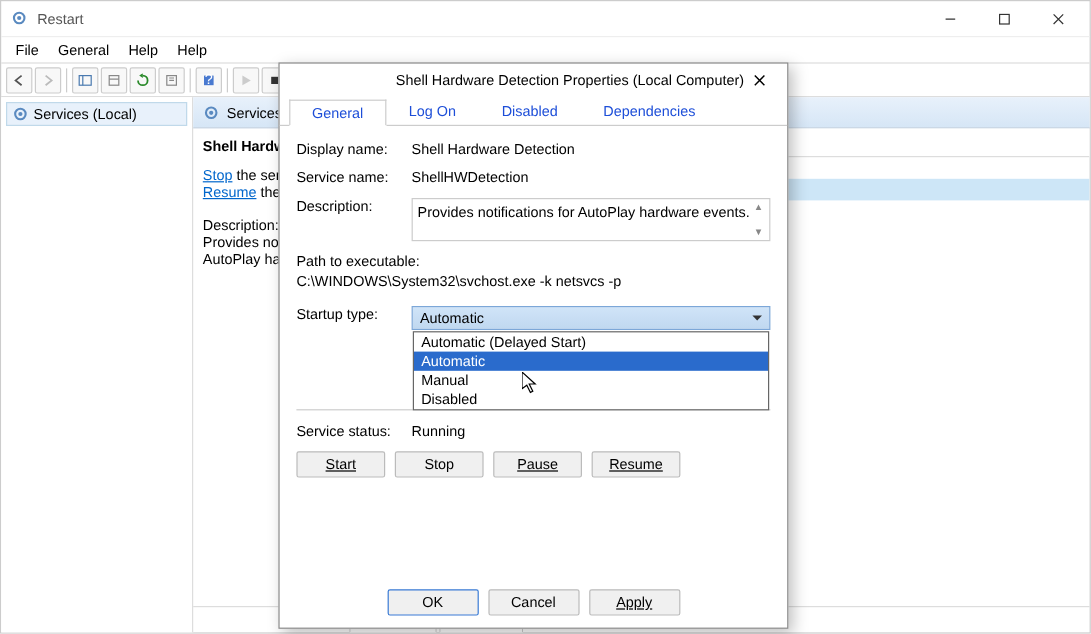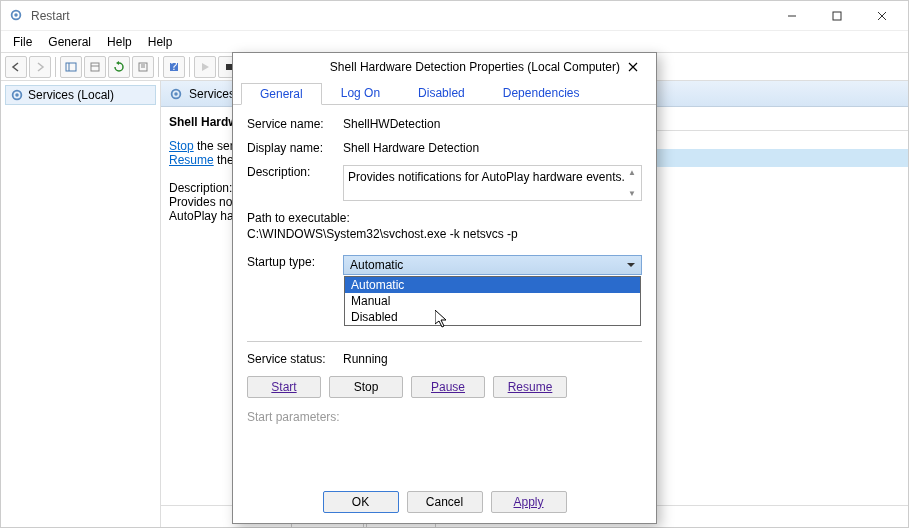--- a/index.html
+++ b/index.html
@@ -58,21 +58,21 @@
 .desc-scroll { position: absolute; right: 2px; top: 2px; bottom: 2px; width: 14px; display: flex; flex-direction: column; justify-content: space-between; }
 .desc-scroll span { color: #888; font-size: 8px; text-align: center; }
 .combo { flex: 1; border: 1px solid #7ca7d8; height: 20px; background: linear-gradient(#d0e4f8,#c0d8f0); display: flex; align-items: center; padding: 0 6px; position: relative; }
 .combo::after { content: ""; position: absolute; right: 6px; top: 7px; border: 4px solid transparent; border-top-color: #333; }
 .dropdown { position: absolute; left: 0; top: 20px; width: 100%; background: #fff; border: 1px solid #666; z-index: 10; }
 .dropdown .opt { padding: 1px 6px; color: #000; }
 .dropdown .opt.selected { background: #2a6bcc; color: #fff; }
 .hr { border-top: 1px solid #ccc; margin: 10px 0; }
 .btn-row { display: flex; gap: 8px; margin-top: 6px; }
 .btn { width: 74px; height: 22px; border: 1px solid #bbb; background: #f0f0f0; display: flex; align-items: center; justify-content: center; border-radius: 2px; }
-.btn.disabled { color: #4c1d95; }
+.btn.disabled { color: #000000; }
 .d-footer { position: absolute; bottom: 10px; left: 0; right: 0; display: flex; justify-content: center; gap: 8px; }
 .d-footer .btn { width: 76px; }
 .d-footer .btn.primary { border: 1px solid #3a7bd5; }
 .cursor { position: absolute; left: 435px; top: 310px; z-index: 50; pointer-events: none; }
 .gear-svg { width: 14px; height: 14px; }
 </style>
 </head>
 <body>
 
 <div class="window">
@@ -323,44 +323,45 @@
     </div>
   </div>
   <div class="d-tabs">
     <div class="d-tab active">General</div>
     <div class="d-tab">Log On</div>
     <div class="d-tab">Disabled</div>
     <div class="d-tab">Dependencies</div>
   </div>
   <div class="d-body">
     <div class="form-row">
+      <div class="lbl">Display name:</div>
+      <div class="val">Shell Hardware Detection</div>
+    </div>
+    <div class="form-row">
       <div class="lbl">Service name:</div>
       <div class="val">ShellHWDetection</div>
-    </div>
-    <div class="form-row">
-      <div class="lbl">Display name:</div>
-      <div class="val">Shell Hardware Detection</div>
     </div>
     <div class="form-row">
       <div class="lbl">Description:</div>
       <div class="desc-box">
         <span>Provides notifications for AutoPlay hardware events.</span>
         <div class="desc-scroll">
             <span>▲</span>
             <span>▼</span>
           </div>
       </div>
     </div>
     <div style="margin-bottom:2px;">Path to executable:</div>
     <div style="margin-bottom:14px;">C:\WINDOWS\System32\svchost.exe -k netsvcs -p</div>
     <div class="form-row" style="position:relative;">
       <div class="lbl">Startup type:</div>
       <div class="combo">
         <span>Automatic</span>
         <div class="dropdown">
+          <div class="opt">Automatic (Delayed Start)</div>
           <div class="opt selected">Automatic</div>
           <div class="opt">Manual</div>
           <div class="opt">Disabled</div>
         </div>
       </div>
     </div>
     <div style="height:46px;"></div>
     <div class="hr"></div>
     <div class="form-row">
       <div class="lbl">Service status:</div>
@@ -371,24 +372,20 @@
           <span style="text-decoration:underline;">Start</span>
         </div>
       <div class="btn">Stop</div>
       <div class="btn disabled">
           <span style="text-decoration:underline;">Pause</span>
         </div>
       <div class="btn disabled">
           <span style="text-decoration:underline;">Resume</span>
         </div>
     </div>
-    <div class="form-row" style="margin-top:12px;">
-      <div class="lbl" style="color:#999;">Start parameters:</div>
-      <div class="val"></div>
-    </div>
   </div>
   <div class="d-footer">
     <div class="btn primary">OK</div>
     <div class="btn">Cancel</div>
     <div class="btn disabled">
         <span style="text-decoration:underline;">Apply</span>
       </div>
   </div>
 </div>
 

